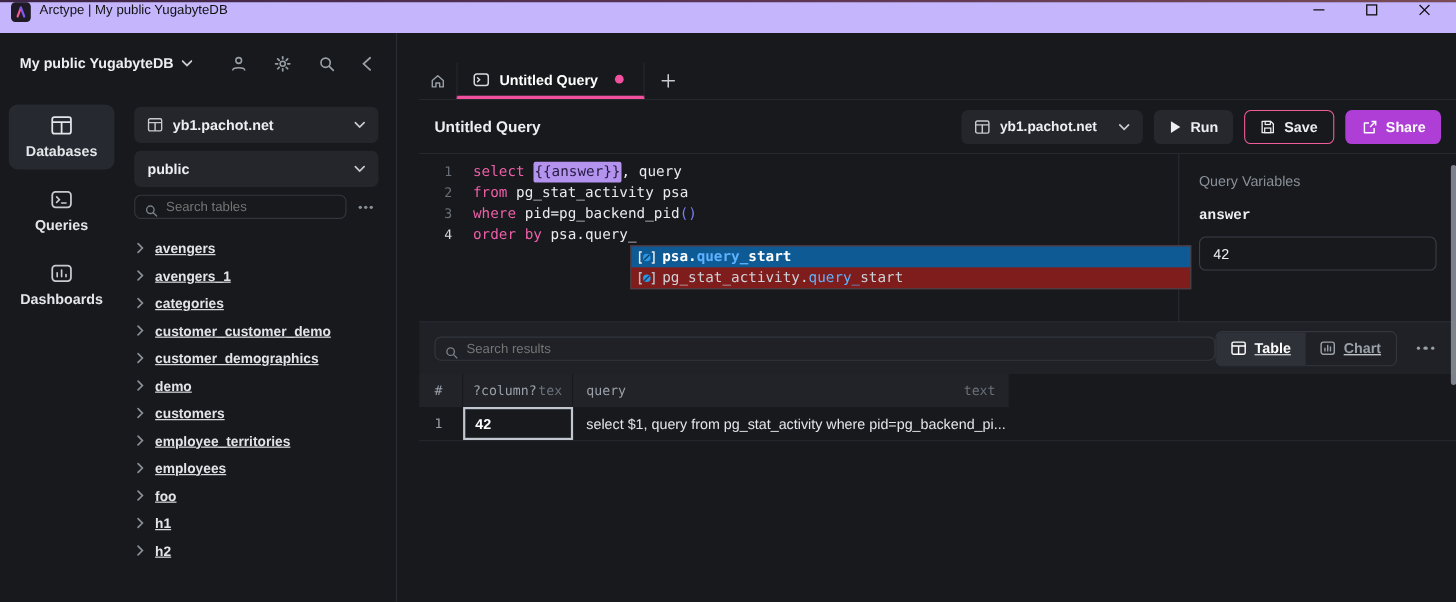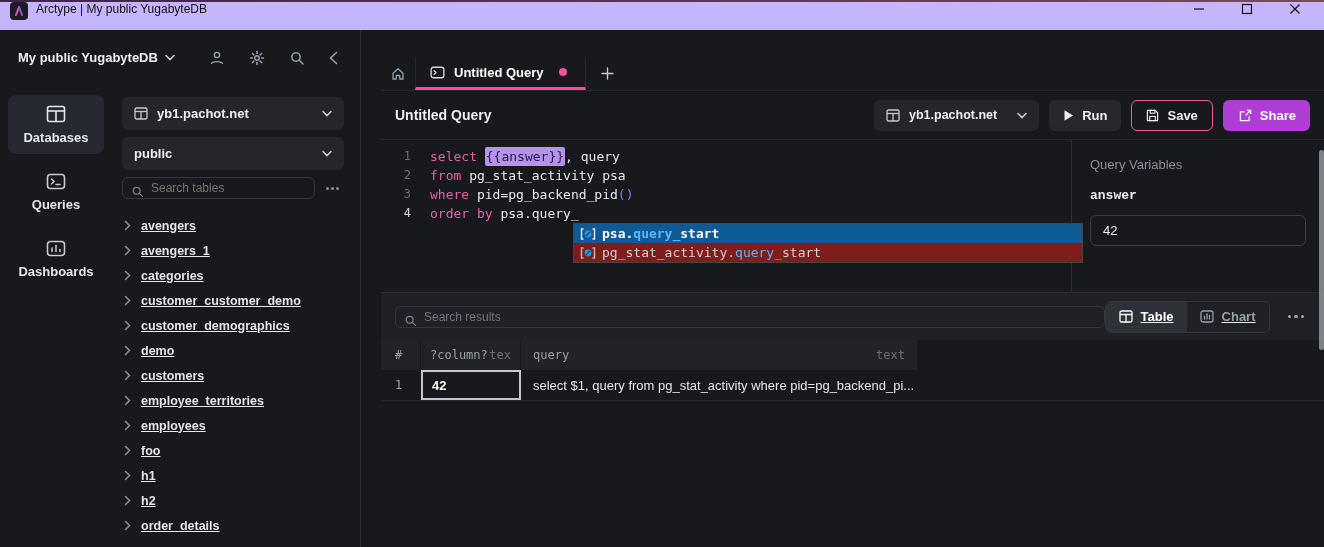--- a/index.html
+++ b/index.html
@@ -349,26 +349,20 @@
                 <path d="M1.5 1.5 L5.5 5.5 L1.5 9.5" stroke="#8a8f98" stroke-width="1.5" fill="none" stroke-linecap="round"></path>
               </svg>
               <span>h1</span>
             </div>
           <div class="tree-item">
               <svg width="7" height="11" viewBox="0 0 7 11">
                 <path d="M1.5 1.5 L5.5 5.5 L1.5 9.5" stroke="#8a8f98" stroke-width="1.5" fill="none" stroke-linecap="round"></path>
               </svg>
               <span>h2</span>
             </div>
-          <div class="tree-item">
-              <svg width="7" height="11" viewBox="0 0 7 11">
-                <path d="M1.5 1.5 L5.5 5.5 L1.5 9.5" stroke="#8a8f98" stroke-width="1.5" fill="none" stroke-linecap="round"></path>
-              </svg>
-              <span>order_details</span>
-            </div>
         </div>
       </div>
     </div>
   </div>
 
   <div class="main">
 
     <div class="tabbar">
       <div class="tab-home">
         <svg width="14" height="14" viewBox="0 0 14 14">

